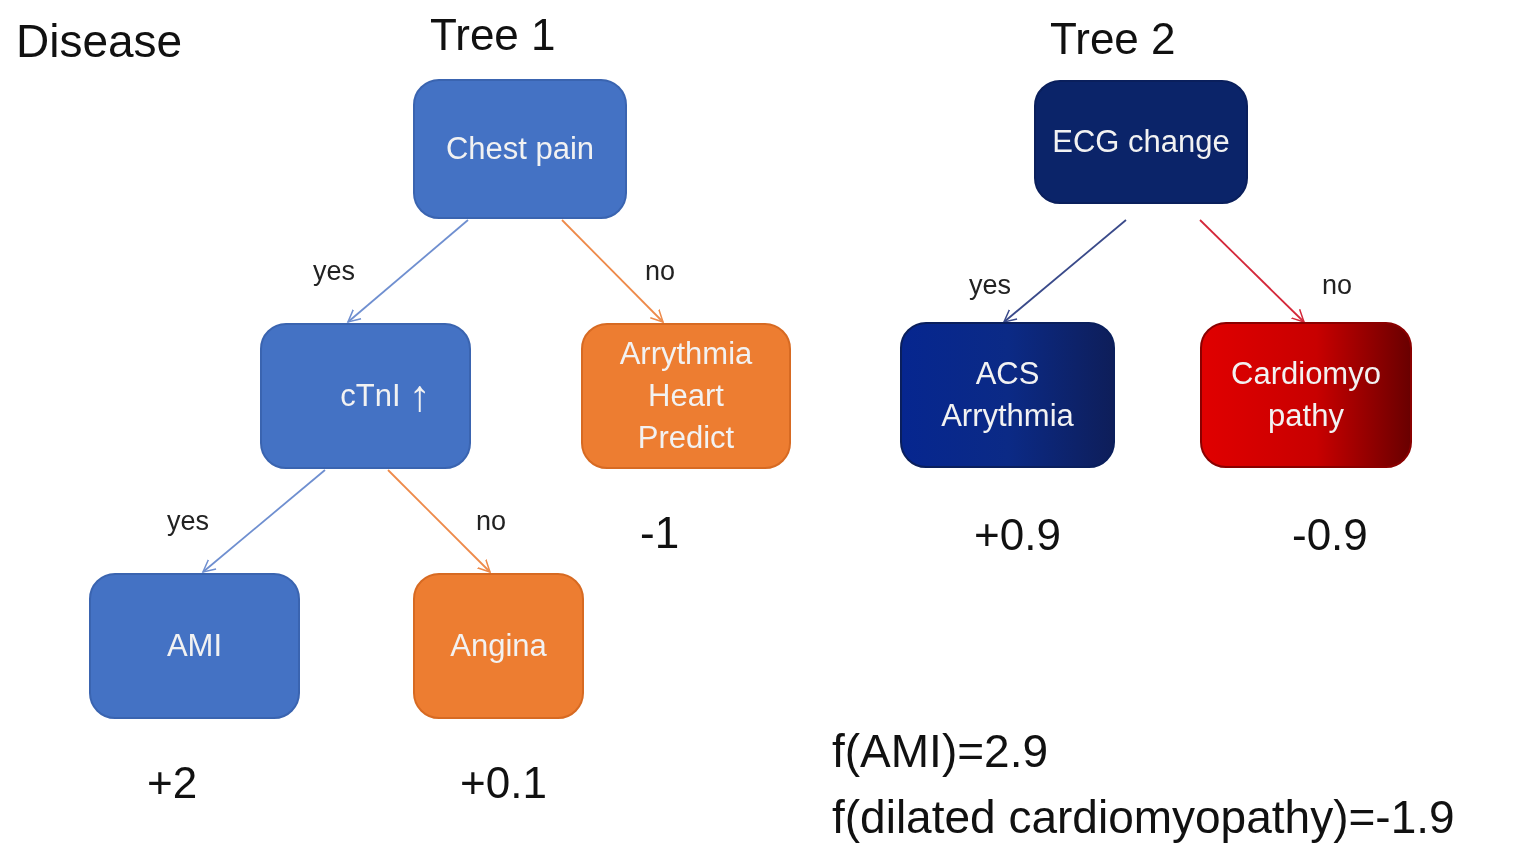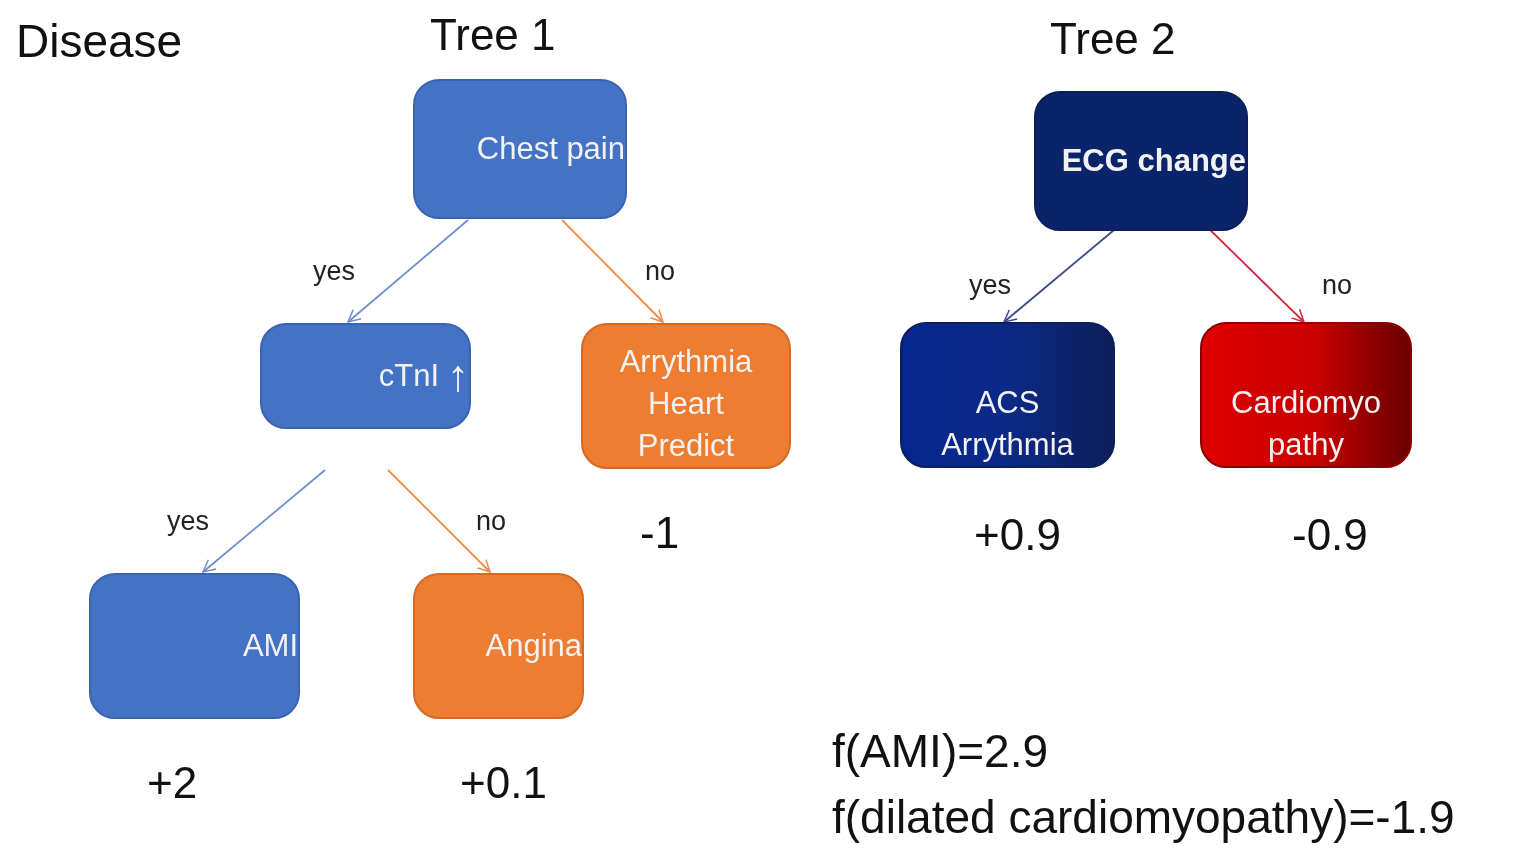--- a/index.html
+++ b/index.html
@@ -3,21 +3,21 @@
 <meta charset="utf-8">
 <style>
   html, body { margin: 0; padding: 0; background: #ffffff; }
   body { width: 1535px; height: 865px; position: relative; overflow: hidden;
          font-family: "Liberation Sans", "DejaVu Sans", sans-serif; color: #111; }
   .abs { position: absolute; }
   .txt { white-space: nowrap; }
   .title { font-size: 46px; line-height: 66px; }
   .tree-title { font-size: 44px; }
   .node { position: absolute; border-radius: 26px; display: flex; align-items: center;
-          justify-content: flex-end; text-align: center; color: #f2f2f2; font-size: 31px;
+          justify-content: center; text-align: center; color: #f2f2f2; font-size: 31px;
           line-height: 42px; box-sizing: border-box; }
   .blue { background: #4472c4; border: 2px solid #3a64b0; }
   .orange { background: #ed7d31; border: 2px solid #d76a22; }
   .navy { background: #0b2469; border: 2px solid #0a1f5c; }
   .navy-grad { background: linear-gradient(90deg, #06268f 0%, #0b2a86 50%, #0e1e5a 100%); border: 2px solid #0a1f5c; }
   .red-grad { background: linear-gradient(90deg, #e00000 0%, #c80000 55%, #6a0000 100%); border: 2px solid #8a0000; }
   .edge-label { font-size: 27px; color: #222; }
   .leaf-val { font-size: 44px; color: #111; }
   .formula { font-size: 46px; color: #111; }
   svg.edges { position: absolute; left: 0; top: 0; }
@@ -54,21 +54,21 @@
 
 <div class="abs tree-title txt" style="left:430px; top:10px;">Tree 1</div>
 
 <div class="node blue" style="left:413px; top:79px; width:214px; height:140px;">
   <span>Chest pain</span>
 </div>
 
 <div class="abs edge-label txt" style="left:313px; top:256px;">yes</div>
 <div class="abs edge-label txt" style="left:645px; top:256px;">no</div>
 
-<div class="node blue" style="left:260px; top:323px; width:211px; height:106px;">
+<div class="node blue" style="left:260px; top:323px; width:211px; height:146px;">
   <span style="margin-left:40px;">cTnI</span>
   <span style="font-size:44px; margin-left:8px; font-weight:300;">↑</span>
 </div>
 
 <div class="node orange" style="left:581px; top:323px; width:210px; height:146px; flex-direction:column;">
   <div>Arrythmia</div>
   <div>Heart</div>
   <div>Predict</div>
 </div>
 
@@ -82,21 +82,21 @@
 </div>
 <div class="node orange" style="left:413px; top:573px; width:171px; height:146px;">
   <span>Angina</span>
 </div>
 
 <div class="abs leaf-val txt" style="left:147px; top:758px;">+2</div>
 <div class="abs leaf-val txt" style="left:460px; top:758px;">+0.1</div>
 
 <div class="abs tree-title txt" style="left:1050px; top:14px;">Tree 2</div>
 
-<div class="node navy" style="left:1034px; top:91px; width:214px; height:140px;font-weight:bold;">
+<div class="node navy" style="left:1034px; top:80px; width:214px; height:124px;">
   <span>ECG change</span>
 </div>
 
 <div class="abs edge-label txt" style="left:969px; top:270px;">yes</div>
 <div class="abs edge-label txt" style="left:1322px; top:270px;">no</div>
 
 <div class="node navy-grad" style="left:900px; top:322px; width:215px; height:146px; flex-direction:column;">
   <div>ACS</div>
   <div>Arrythmia</div>
 </div>

